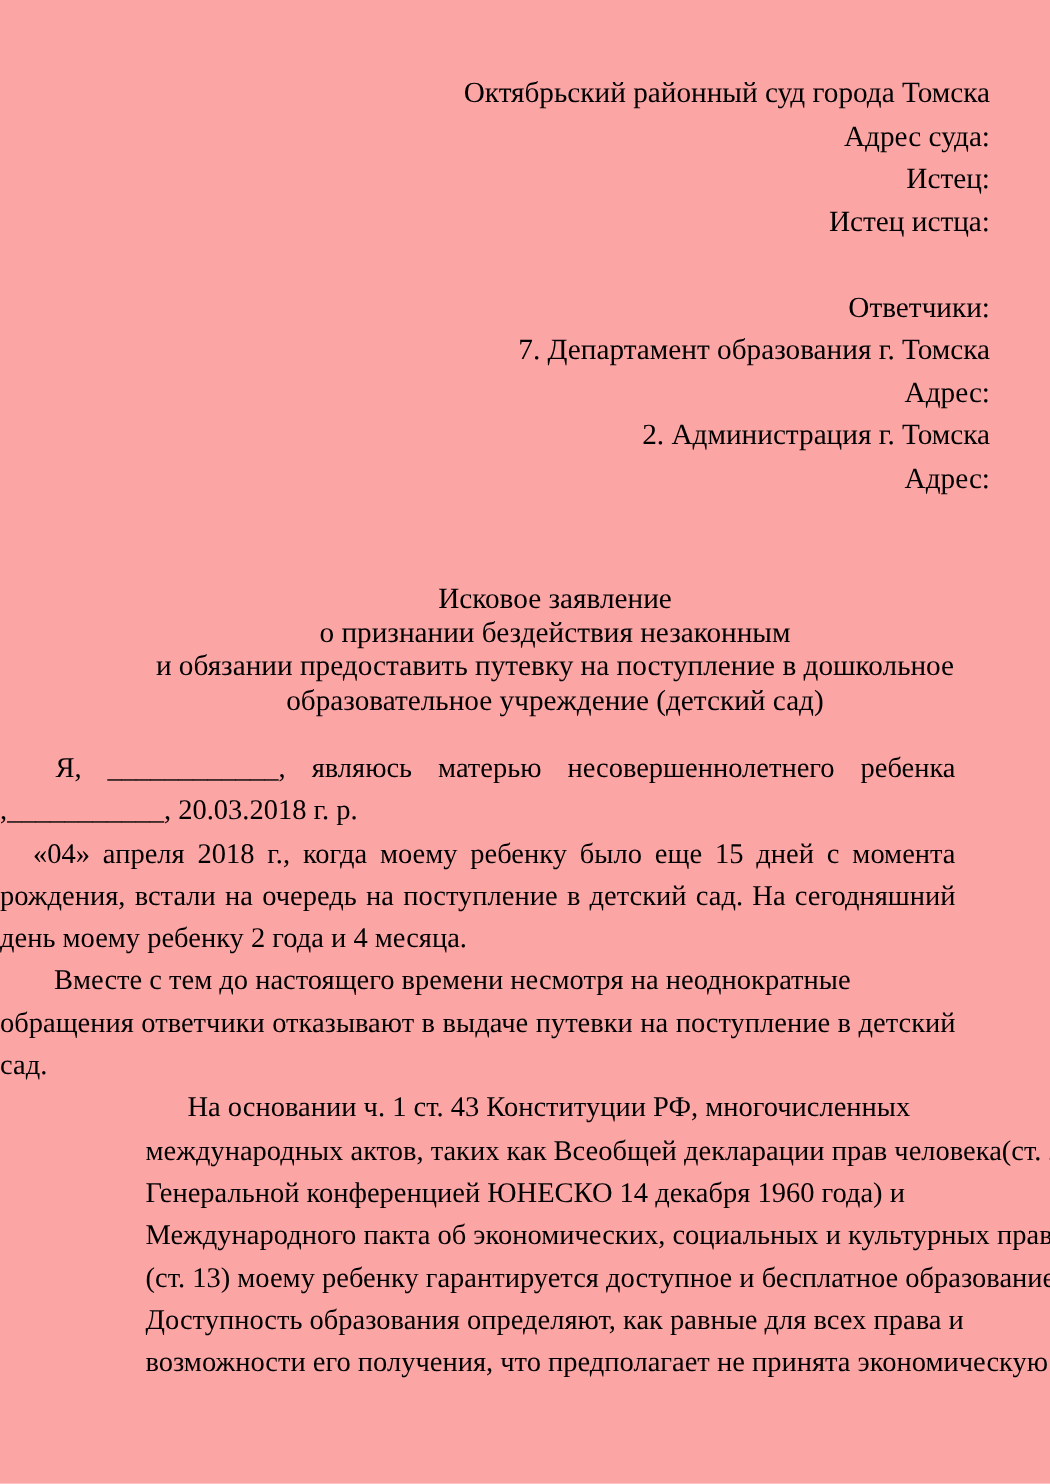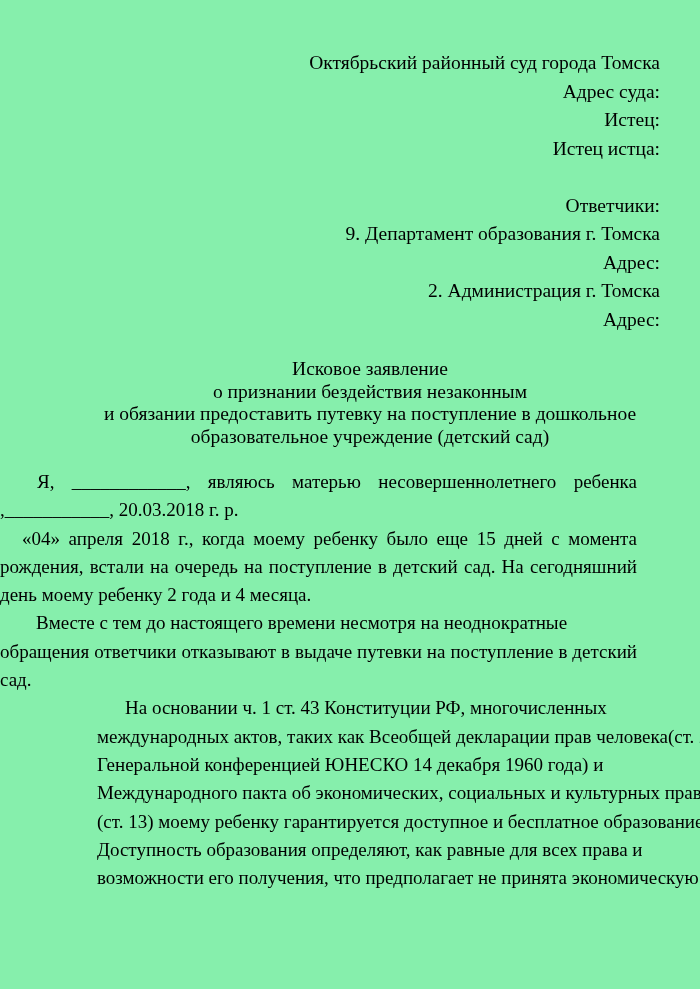--- a/index.html
+++ b/index.html
@@ -1,37 +1,37 @@
 <!DOCTYPE html>
 <html><head>
 <meta charset="utf-8">
 <style>
   html, body { margin: 0; padding: 0; }
   .page {
     position: relative;
     width: 700px;
     height: 989px;
-    background: #86efac;
+    background: #fca5a5;
     color: #000000;
     font-family: "Liberation Serif", "DejaVu Serif", serif;
     overflow: hidden;
   }
   
   .header {
     padding-top: 49px;
     padding-right: 40px;
     text-align: right;
     font-size: 19.5px;
     line-height: 28.5px;
   }
   .hline { height: 28.5px; white-space: nowrap; }
   .hline.blank { height: 28.5px; }
   
   .title {
-    margin-top: 24px;
+    margin-top: 55px;
     padding-left: 40px;
     text-align: center;
     font-size: 19.5px;
     line-height: 22.5px;
   }
   .tline { height: 22.5px; white-space: nowrap; }
   
   .docbody {
     margin-top: 20px;
     font-size: 19px;
@@ -52,21 +52,21 @@
 
 <div class="page">
 
   <div class="header">
     <div class="hline">Октябрьский районный суд города Томска</div>
     <div class="hline">Адрес суда:</div>
     <div class="hline">Истец:</div>
     <div class="hline">Истец истца:</div>
     <div class="hline blank"></div>
     <div class="hline">Ответчики:</div>
-    <div class="hline">9. Департамент образования г. Томска</div>
+    <div class="hline">7. Департамент образования г. Томска</div>
     <div class="hline">Адрес:</div>
     <div class="hline">2. Администрация г. Томска</div>
     <div class="hline">Адрес:</div>
   </div>
 
   <div class="title">
     <div class="tline">Исковое заявление</div>
     <div class="tline">о признании бездействия незаконным</div>
     <div class="tline">и обязании предоставить путевку на поступление в дошкольное</div>
     <div class="tline">образовательное учреждение (детский сад)</div>

